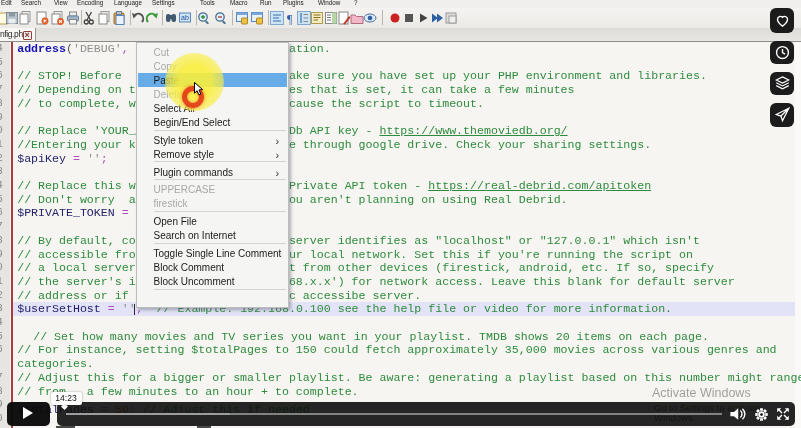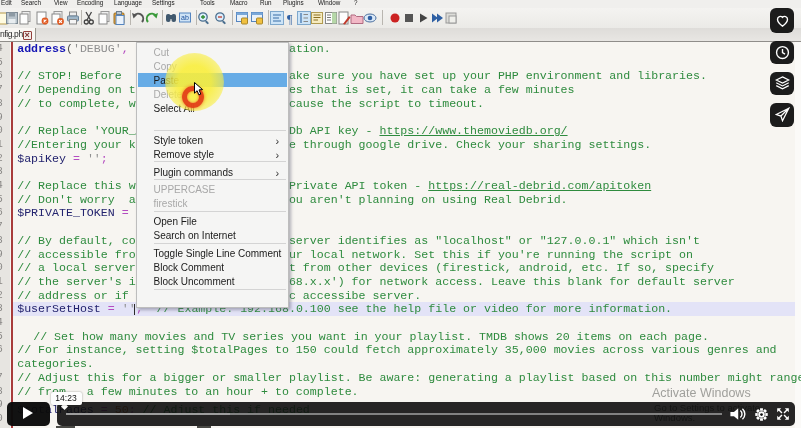--- a/index.html
+++ b/index.html
@@ -263,20 +263,21 @@
 <div class="abs" id="tab">nfig.php</div>
 <div class="abs" id="tabx">×</div>
 
 <div class="abs" id="cmenu">
   <div id="pastehl"></div>
   <div class="mi gr" style="top:2.5px">Cut</div>
   <div class="mi gr" style="top:16.6px">Copy</div>
   <div class="mi" style="top:30.7px">Paste</div>
   <div class="mi gr" style="top:44.8px">Delete</div>
   <div class="mi" style="top:58.9px">Select All</div>
+  <div class="mi" style="top:73.0px">Begin/End Select</div>
   <div class="sep" style="top:86.5px"></div>
   <div class="mi" style="top:90.7px">Style token<span class="arr" style="top:0">›</span></div>
   <div class="mi" style="top:104.8px">Remove style<span class="arr" style="top:0">›</span></div>
   <div class="sep" style="top:118.3px"></div>
   <div class="mi" style="top:122.5px">Plugin commands<span class="arr" style="top:0">›</span></div>
   <div class="sep" style="top:136.0px"></div>
   <div class="mi gr" style="top:140.2px">UPPERCASE</div>
   <div class="mi gr" style="top:154.3px">firestick</div>
   <div class="sep" style="top:167.8px"></div>
   <div class="mi" style="top:172.0px">Open File</div>

